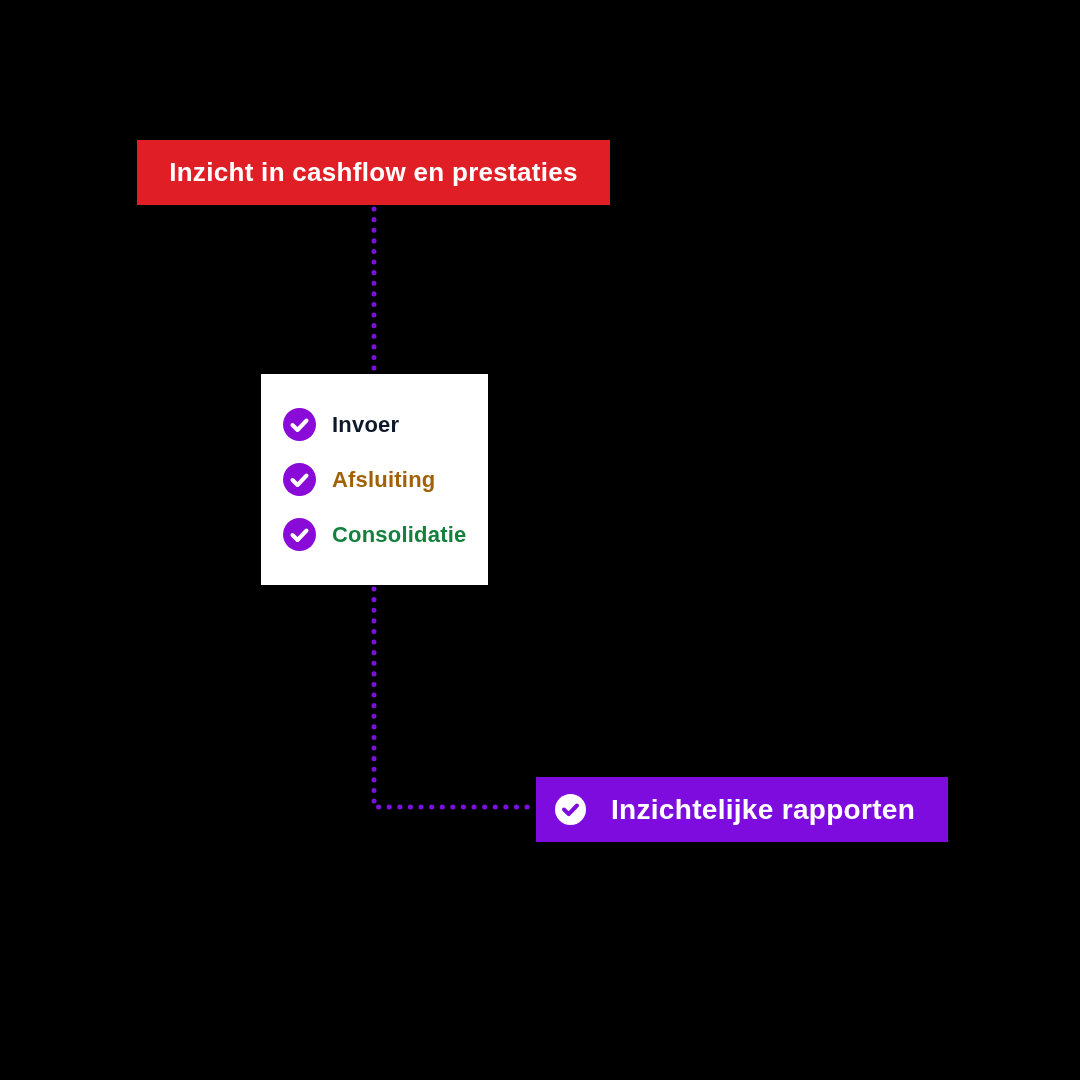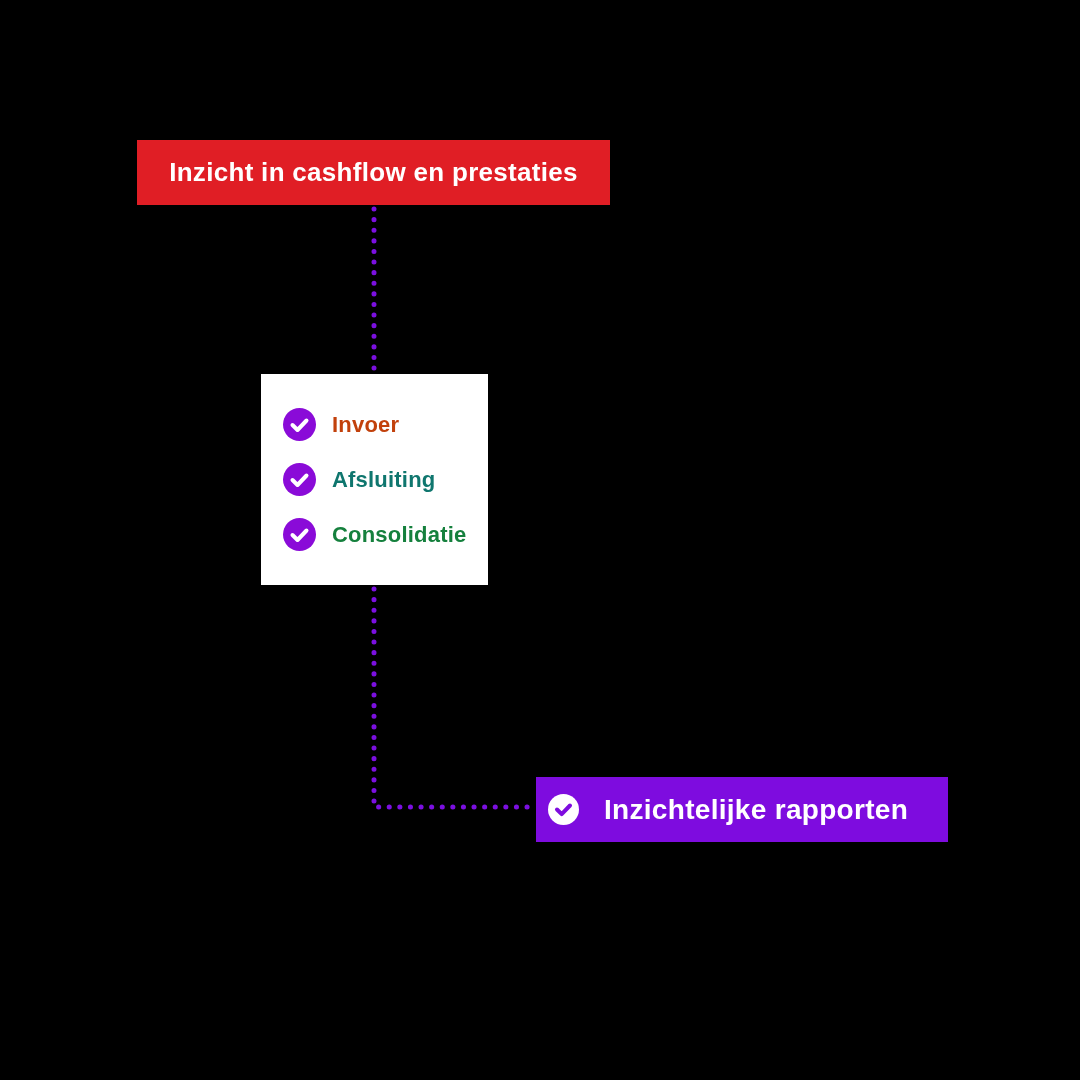--- a/index.html
+++ b/index.html
@@ -81,21 +81,21 @@
   
   .result-banner {
     position: absolute;
     left: 536px;
     top: 777px;
     width: 412px;
     height: 65px;
     display: flex;
     align-items: center;
     box-sizing: border-box;
-    padding-left: 12px;
+    padding-left: 19px;
   }
   .result-banner .check-circle {
     width: 31px;
     height: 31px;
     flex: 0 0 31px;
   }
   .result-banner .banner-label {
     color: #fff;
     font-size: 28px;
     font-weight: 700;
@@ -120,29 +120,29 @@
     <span class="banner-label">Inzicht in cashflow en prestaties</span>
   </div>
 
   <div class="checklist-card">
 
     <div class="check-row">
       <svg class="check-circle" viewBox="0 0 33 33">
         <circle cx="16.5" cy="16.5" r="16.5" fill="#8a0bd8"></circle>
         <path d="M9.5 17 L14.5 22 L23.5 12.5" stroke="#ffffff" stroke-width="4" fill="none" stroke-linecap="round" stroke-linejoin="round"></path>
       </svg>
-      <span class="check-label" style="color:#c2410c;">Invoer</span>
+      <span class="check-label" style="color:#0f172a;">Invoer</span>
     </div>
 
     <div class="check-row">
       <svg class="check-circle" viewBox="0 0 33 33">
         <circle cx="16.5" cy="16.5" r="16.5" fill="#8a0bd8"></circle>
         <path d="M9.5 17 L14.5 22 L23.5 12.5" stroke="#ffffff" stroke-width="4" fill="none" stroke-linecap="round" stroke-linejoin="round"></path>
       </svg>
-      <span class="check-label" style="color:#0f766e;">Afsluiting</span>
+      <span class="check-label" style="color:#a16207;">Afsluiting</span>
     </div>
 
     <div class="check-row">
       <svg class="check-circle" viewBox="0 0 33 33">
         <circle cx="16.5" cy="16.5" r="16.5" fill="#8a0bd8"></circle>
         <path d="M9.5 17 L14.5 22 L23.5 12.5" stroke="#ffffff" stroke-width="4" fill="none" stroke-linecap="round" stroke-linejoin="round"></path>
       </svg>
       <span class="check-label" style="color:#15803d;">Consolidatie</span>
     </div>
 

